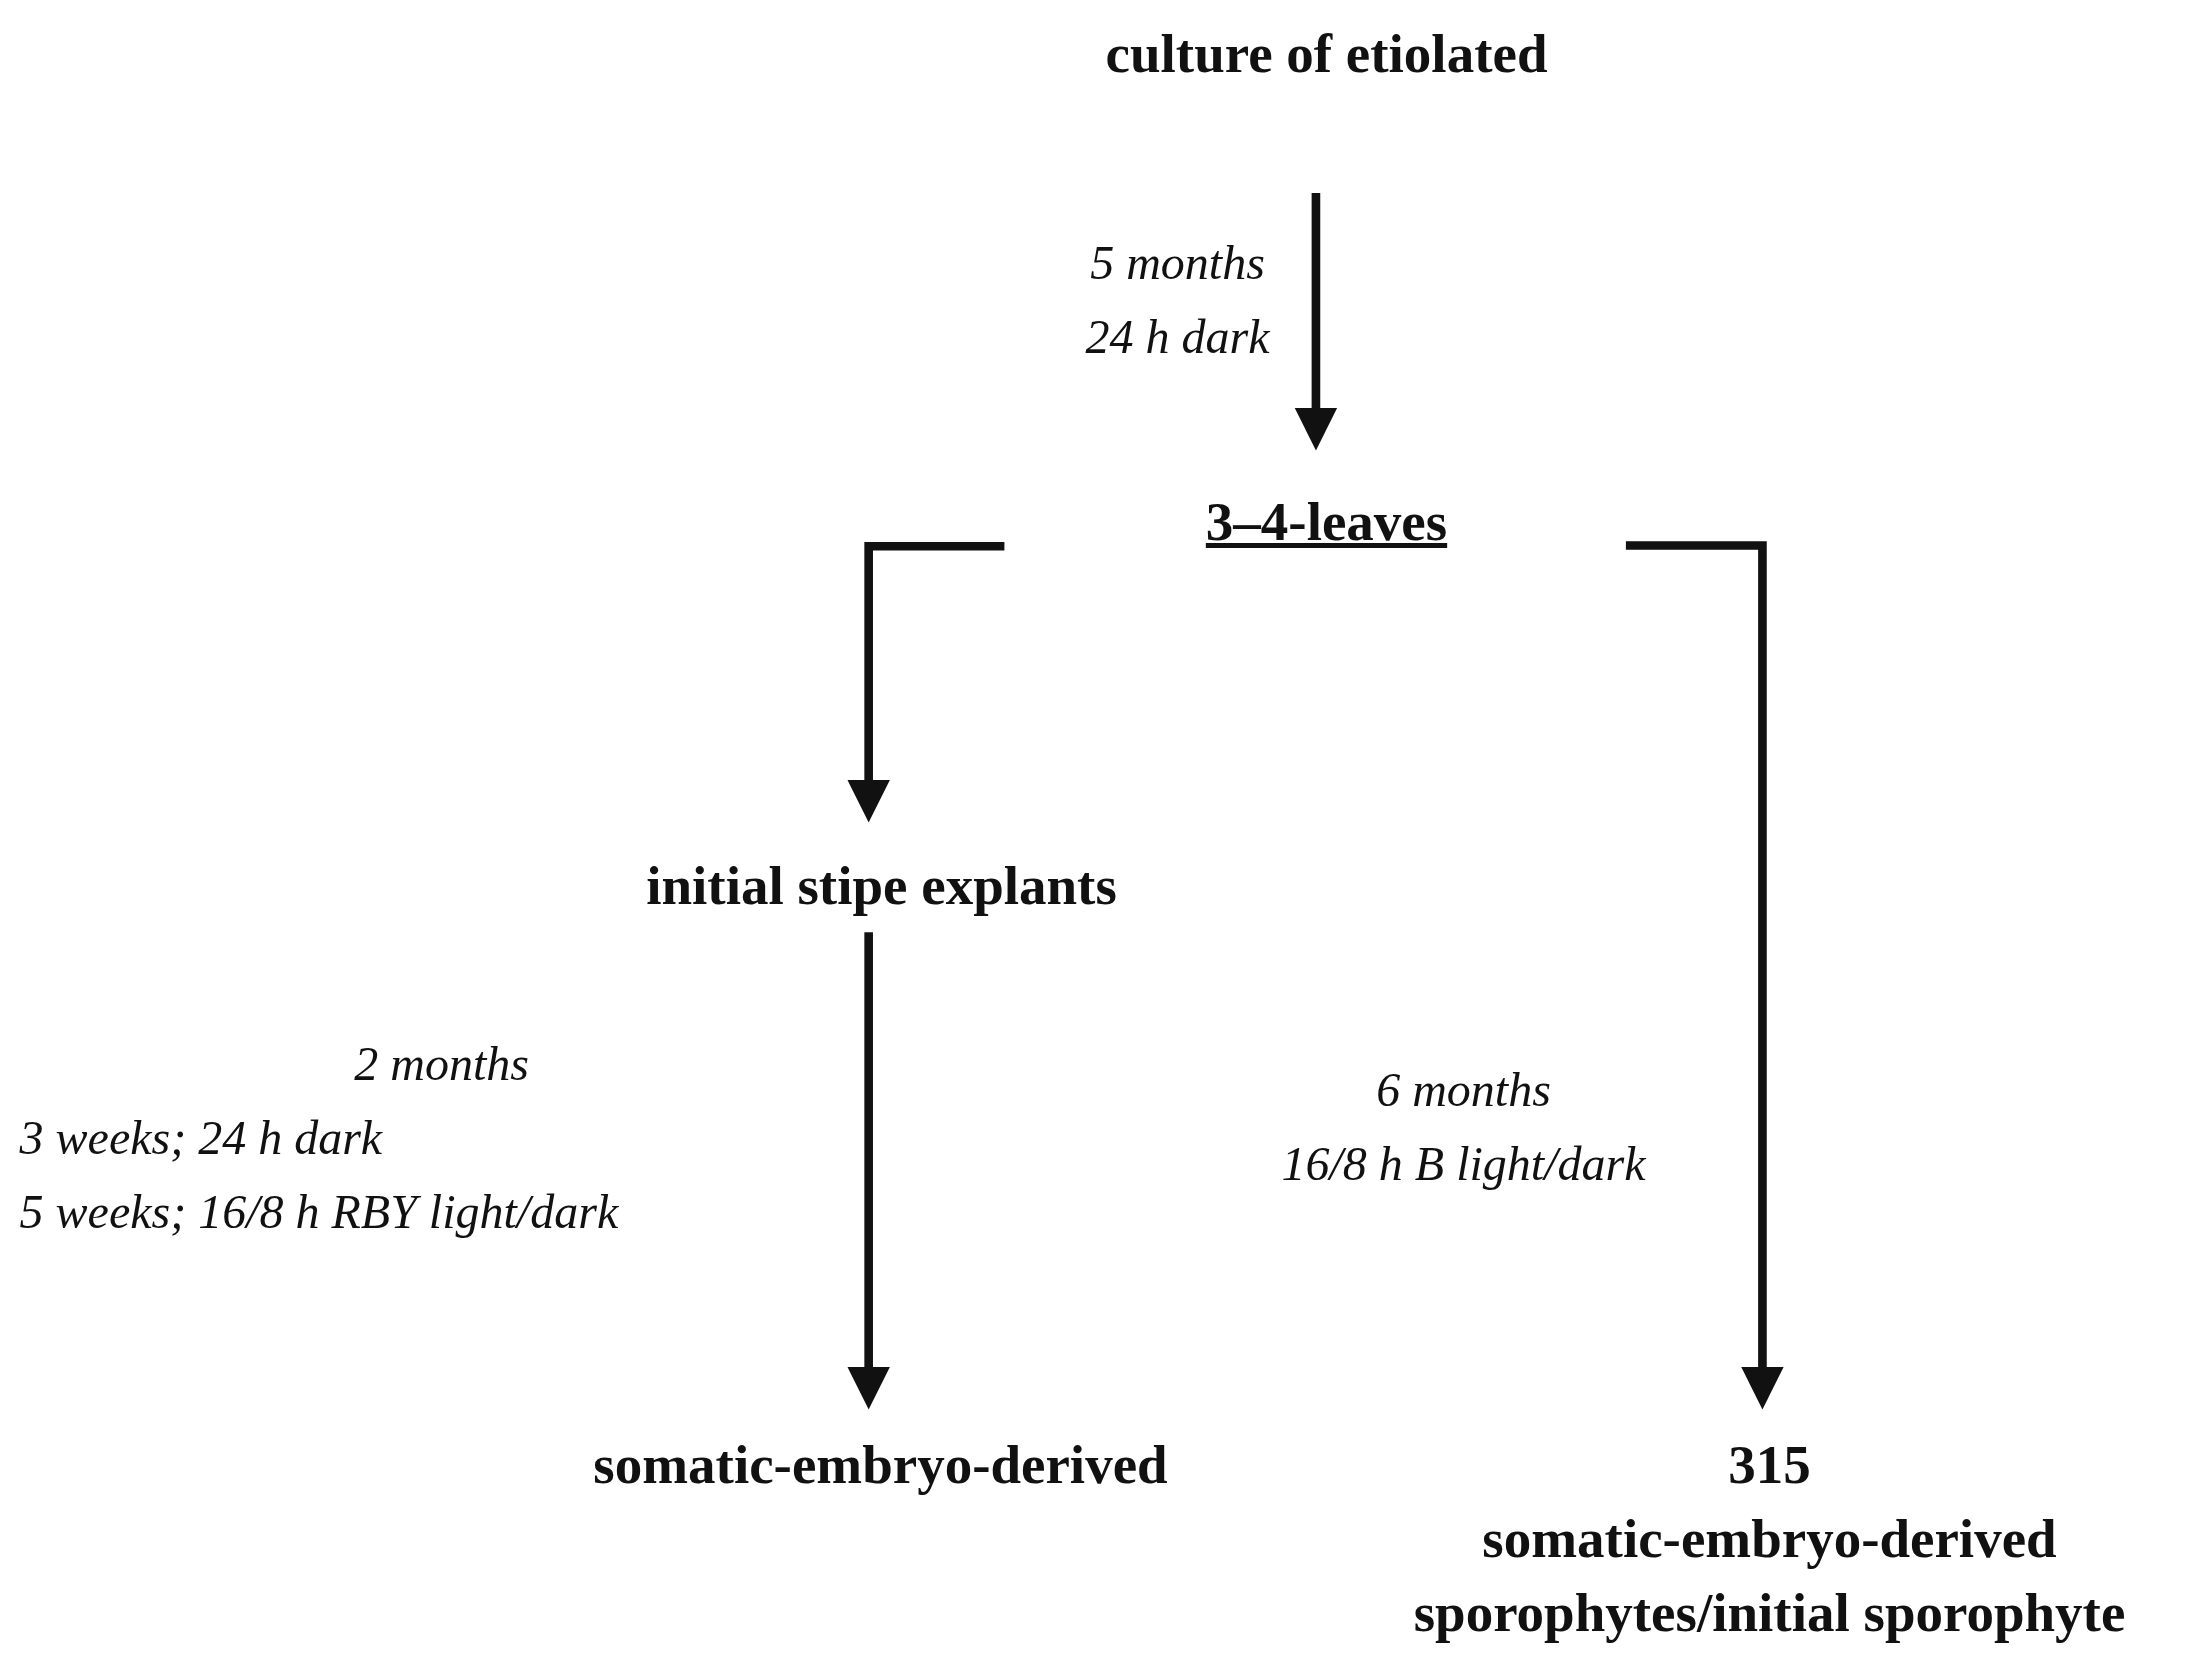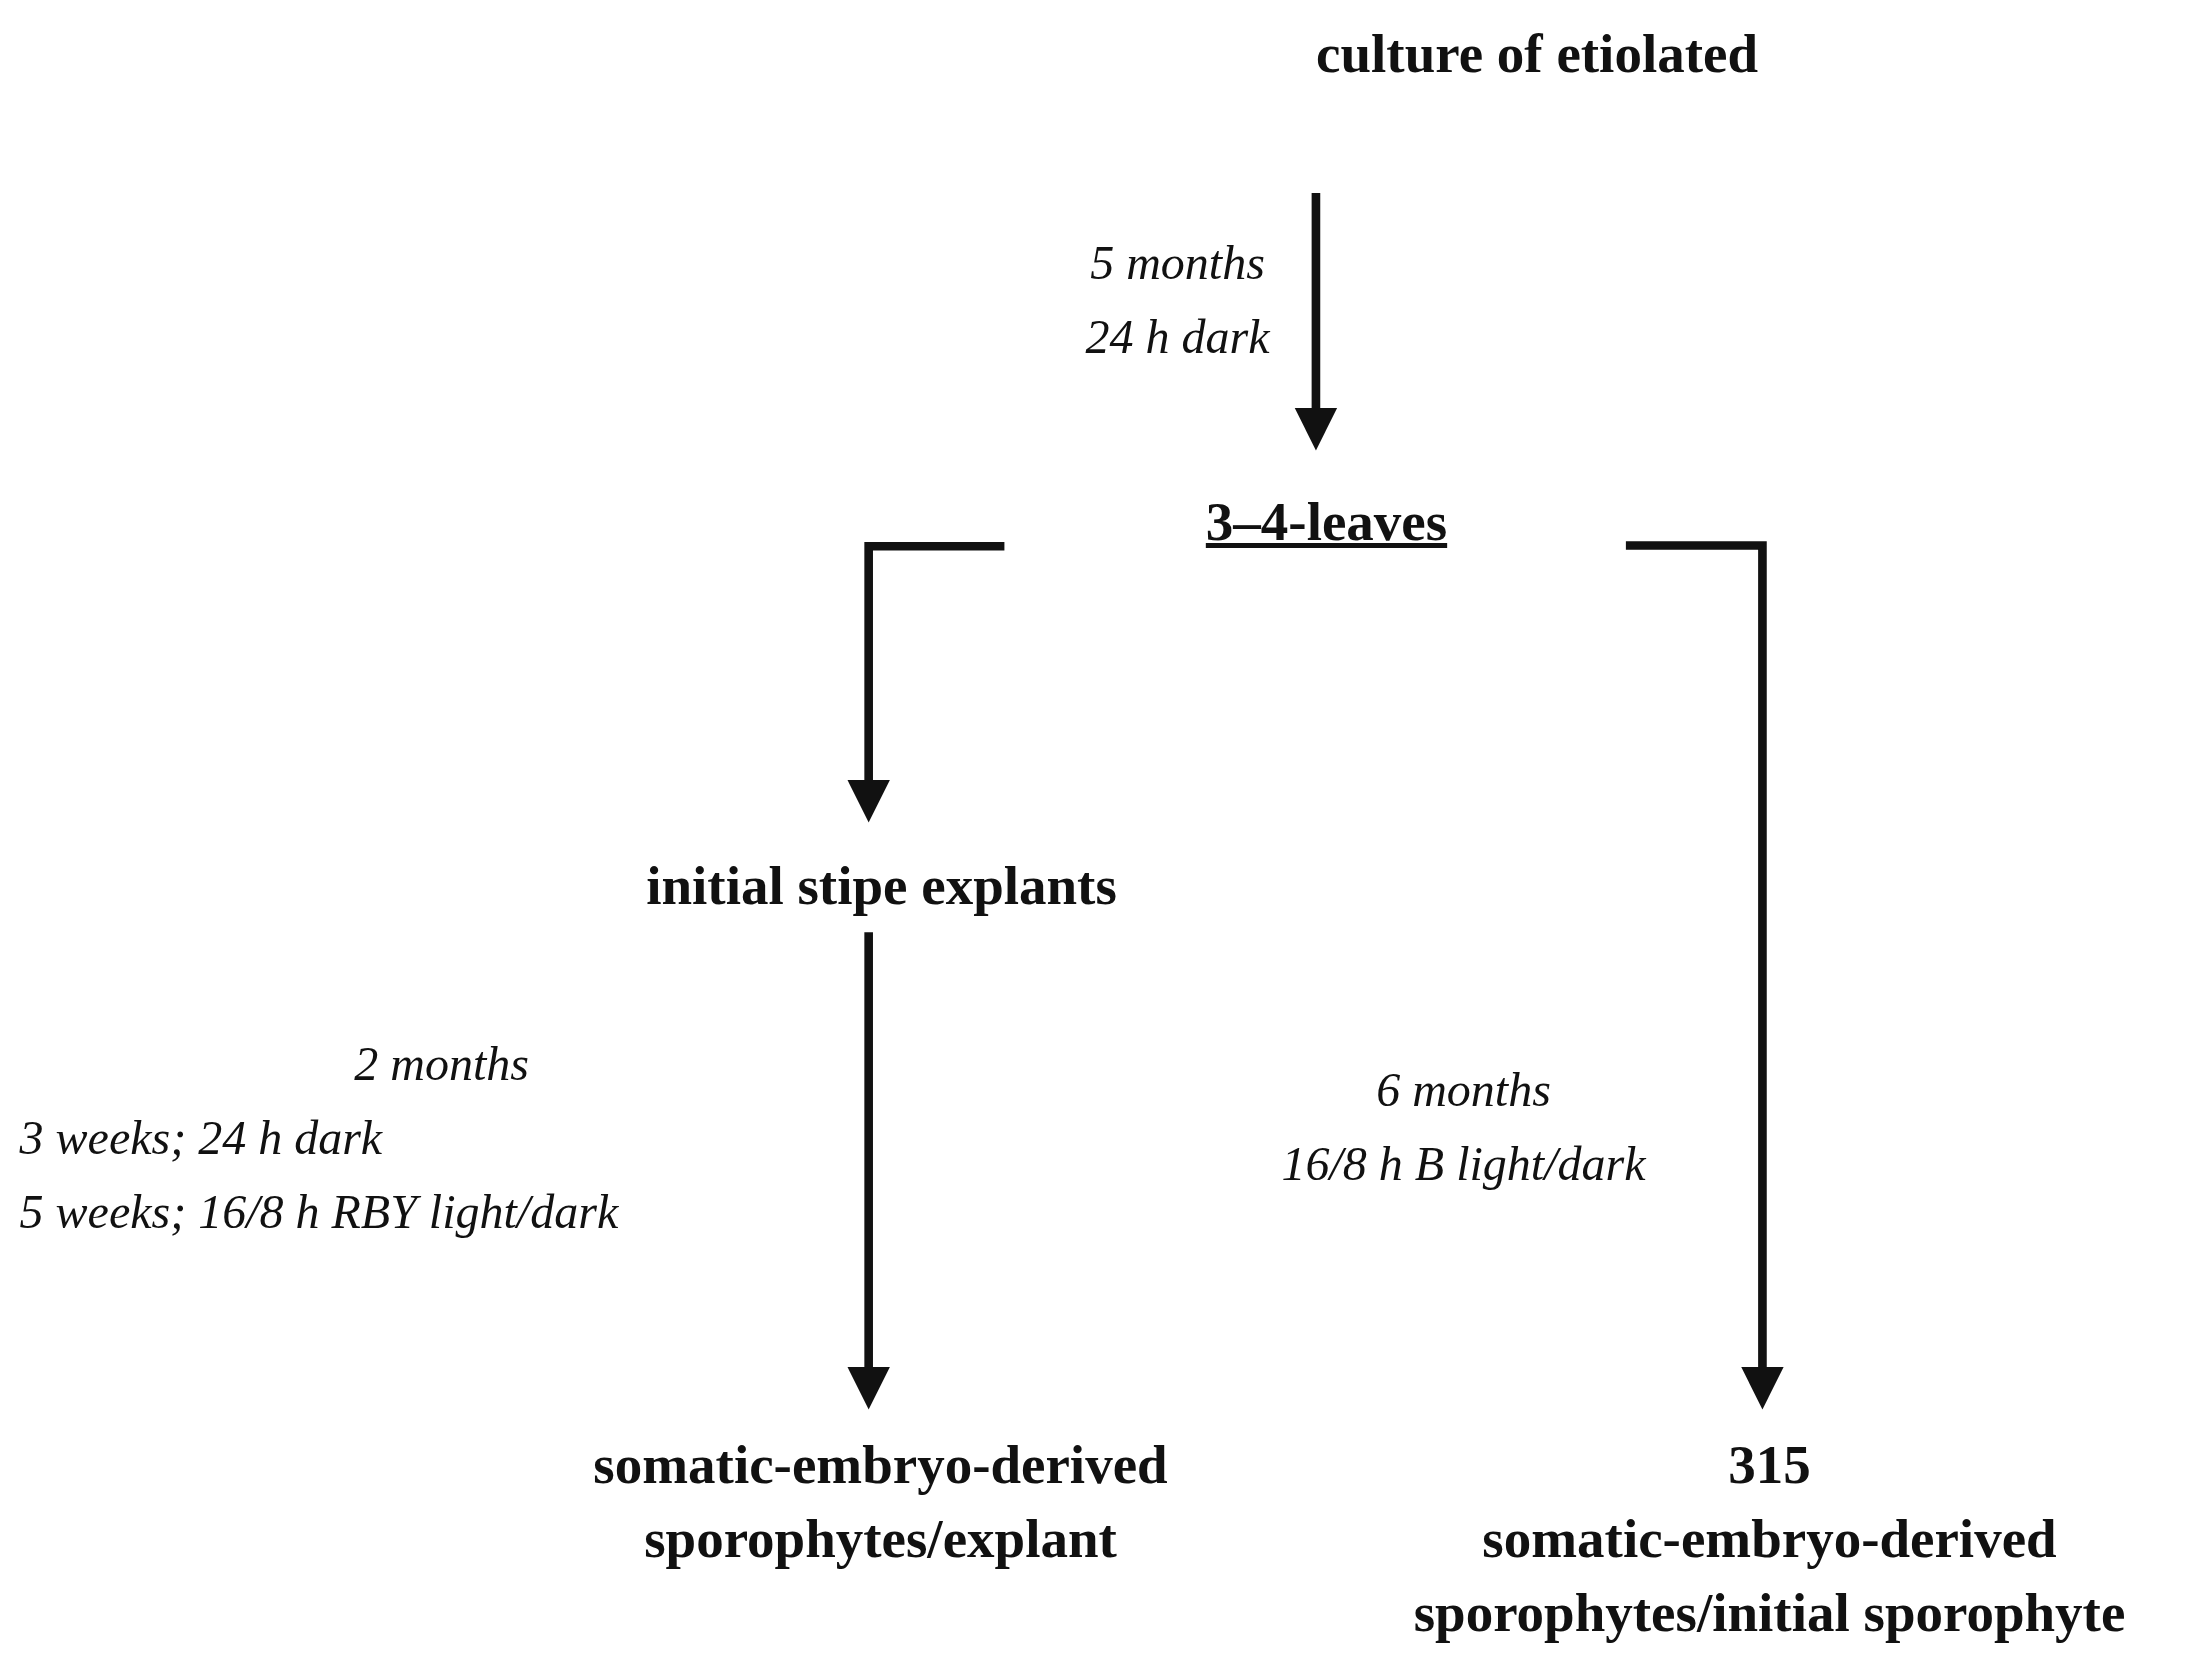--- a/index.html
+++ b/index.html
@@ -70,21 +70,21 @@
     <g>
       <path d="M1107 1188 L1107 1744" stroke="#111111"></path>
       <polygon points="1080,1742 1134,1742 1107,1796" fill="#111111"></polygon>
     </g>
     <g>
       <path d="M2072 695 L2246 695 L2246 1744" stroke="#111111"></path>
       <polygon points="2219,1742 2273,1742 2246,1796" fill="#111111"></polygon>
     </g>
   </svg>
 
-  <div class="block bold" style="left:895px; top:17.3px; width:863px;text-align:right;">
+  <div class="block bold" style="left:895px; top:17.3px; width:863px;">
     <div>culture of etiolated</div>
   </div>
 
   <div class="block italic" style="left:934px; top:226px; width:487px;">
     <div>5 months</div>
     <div>24 h dark</div>
   </div>
 
   <div class="block bold" style="left:895px; top:485px; width:863px;text-decoration:underline;">
     <div>3–4-leaves</div>
@@ -100,21 +100,20 @@
     <div class="align-left">5 weeks; 16/8 h RBY light/dark</div>
   </div>
 
   <div class="block italic" style="left:1126px; top:1053px; width:675px;">
     <div>6 months</div>
     <div>16/8 h B light/dark</div>
   </div>
 
   <div class="block bold" style="left:447px; top:1428px; width:867px;">
     <div>somatic-embryo-derived</div>
-    <div>sporophytes/explant</div>
   </div>
 
   <div class="block bold" style="left:1336px; top:1428px; width:867px;">
     <div>315</div>
     <div>somatic-embryo-derived</div>
     <div>sporophytes/initial sporophyte</div>
   </div>
 
 </div>
 

